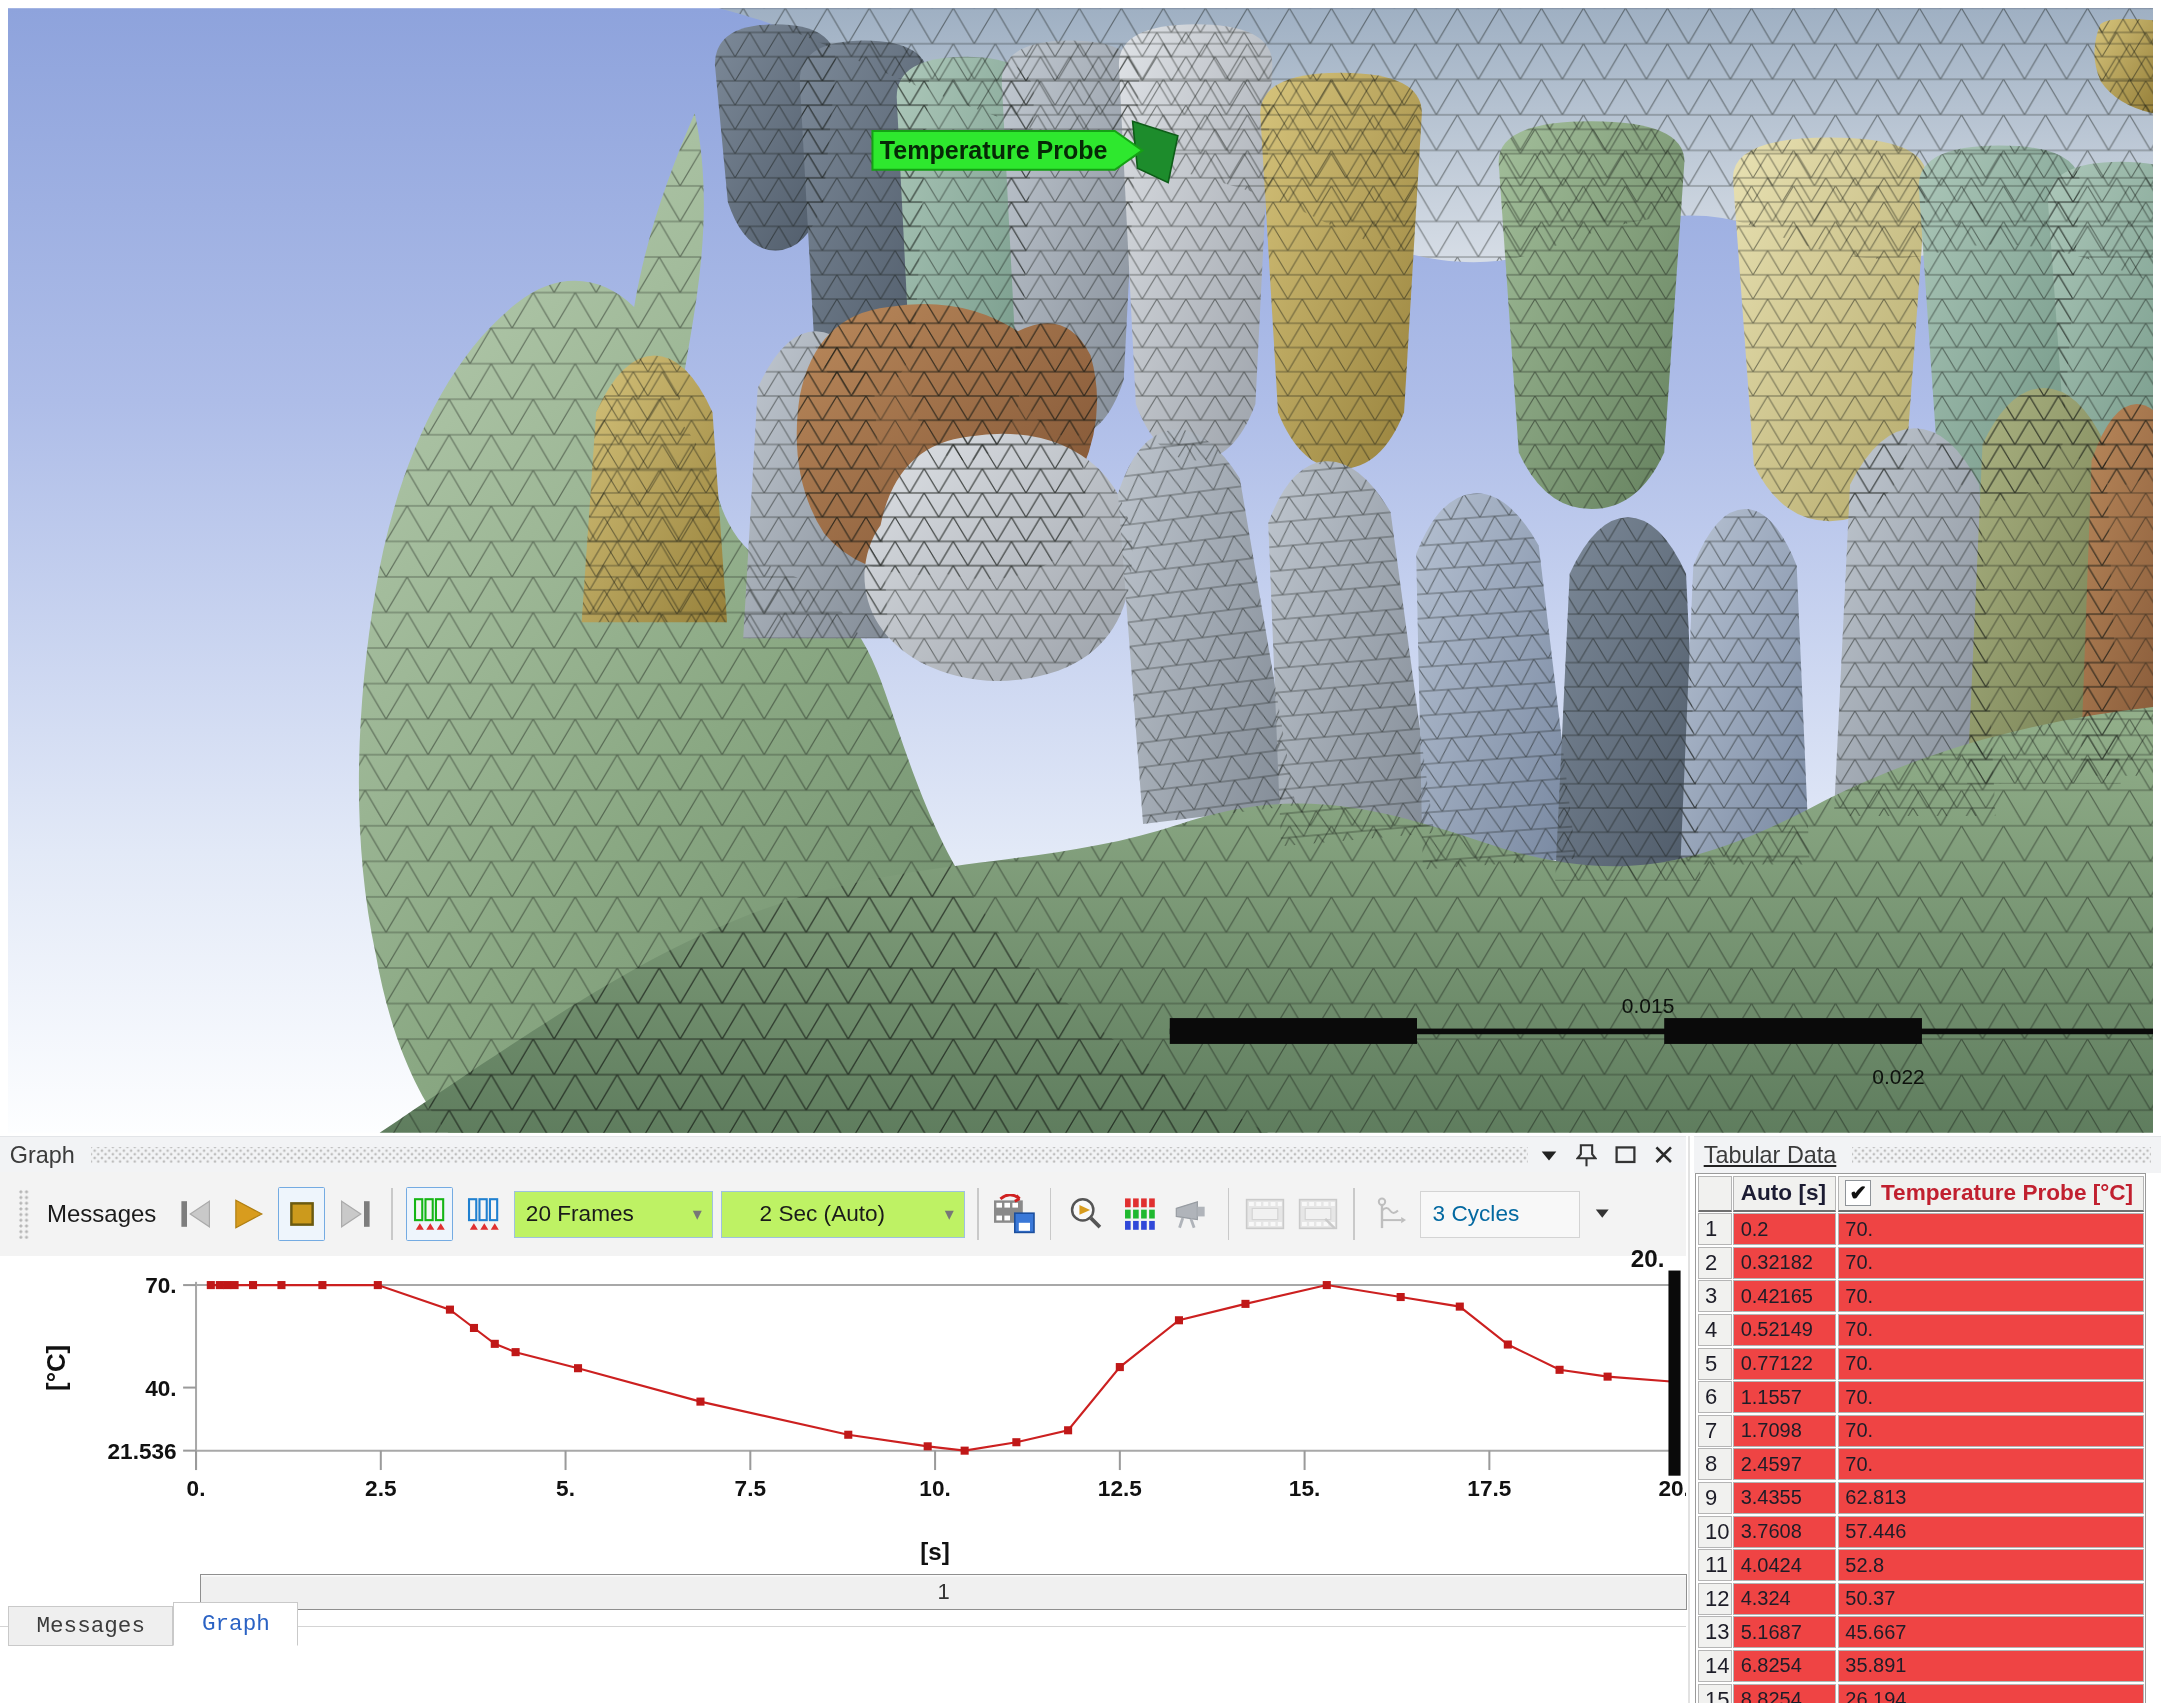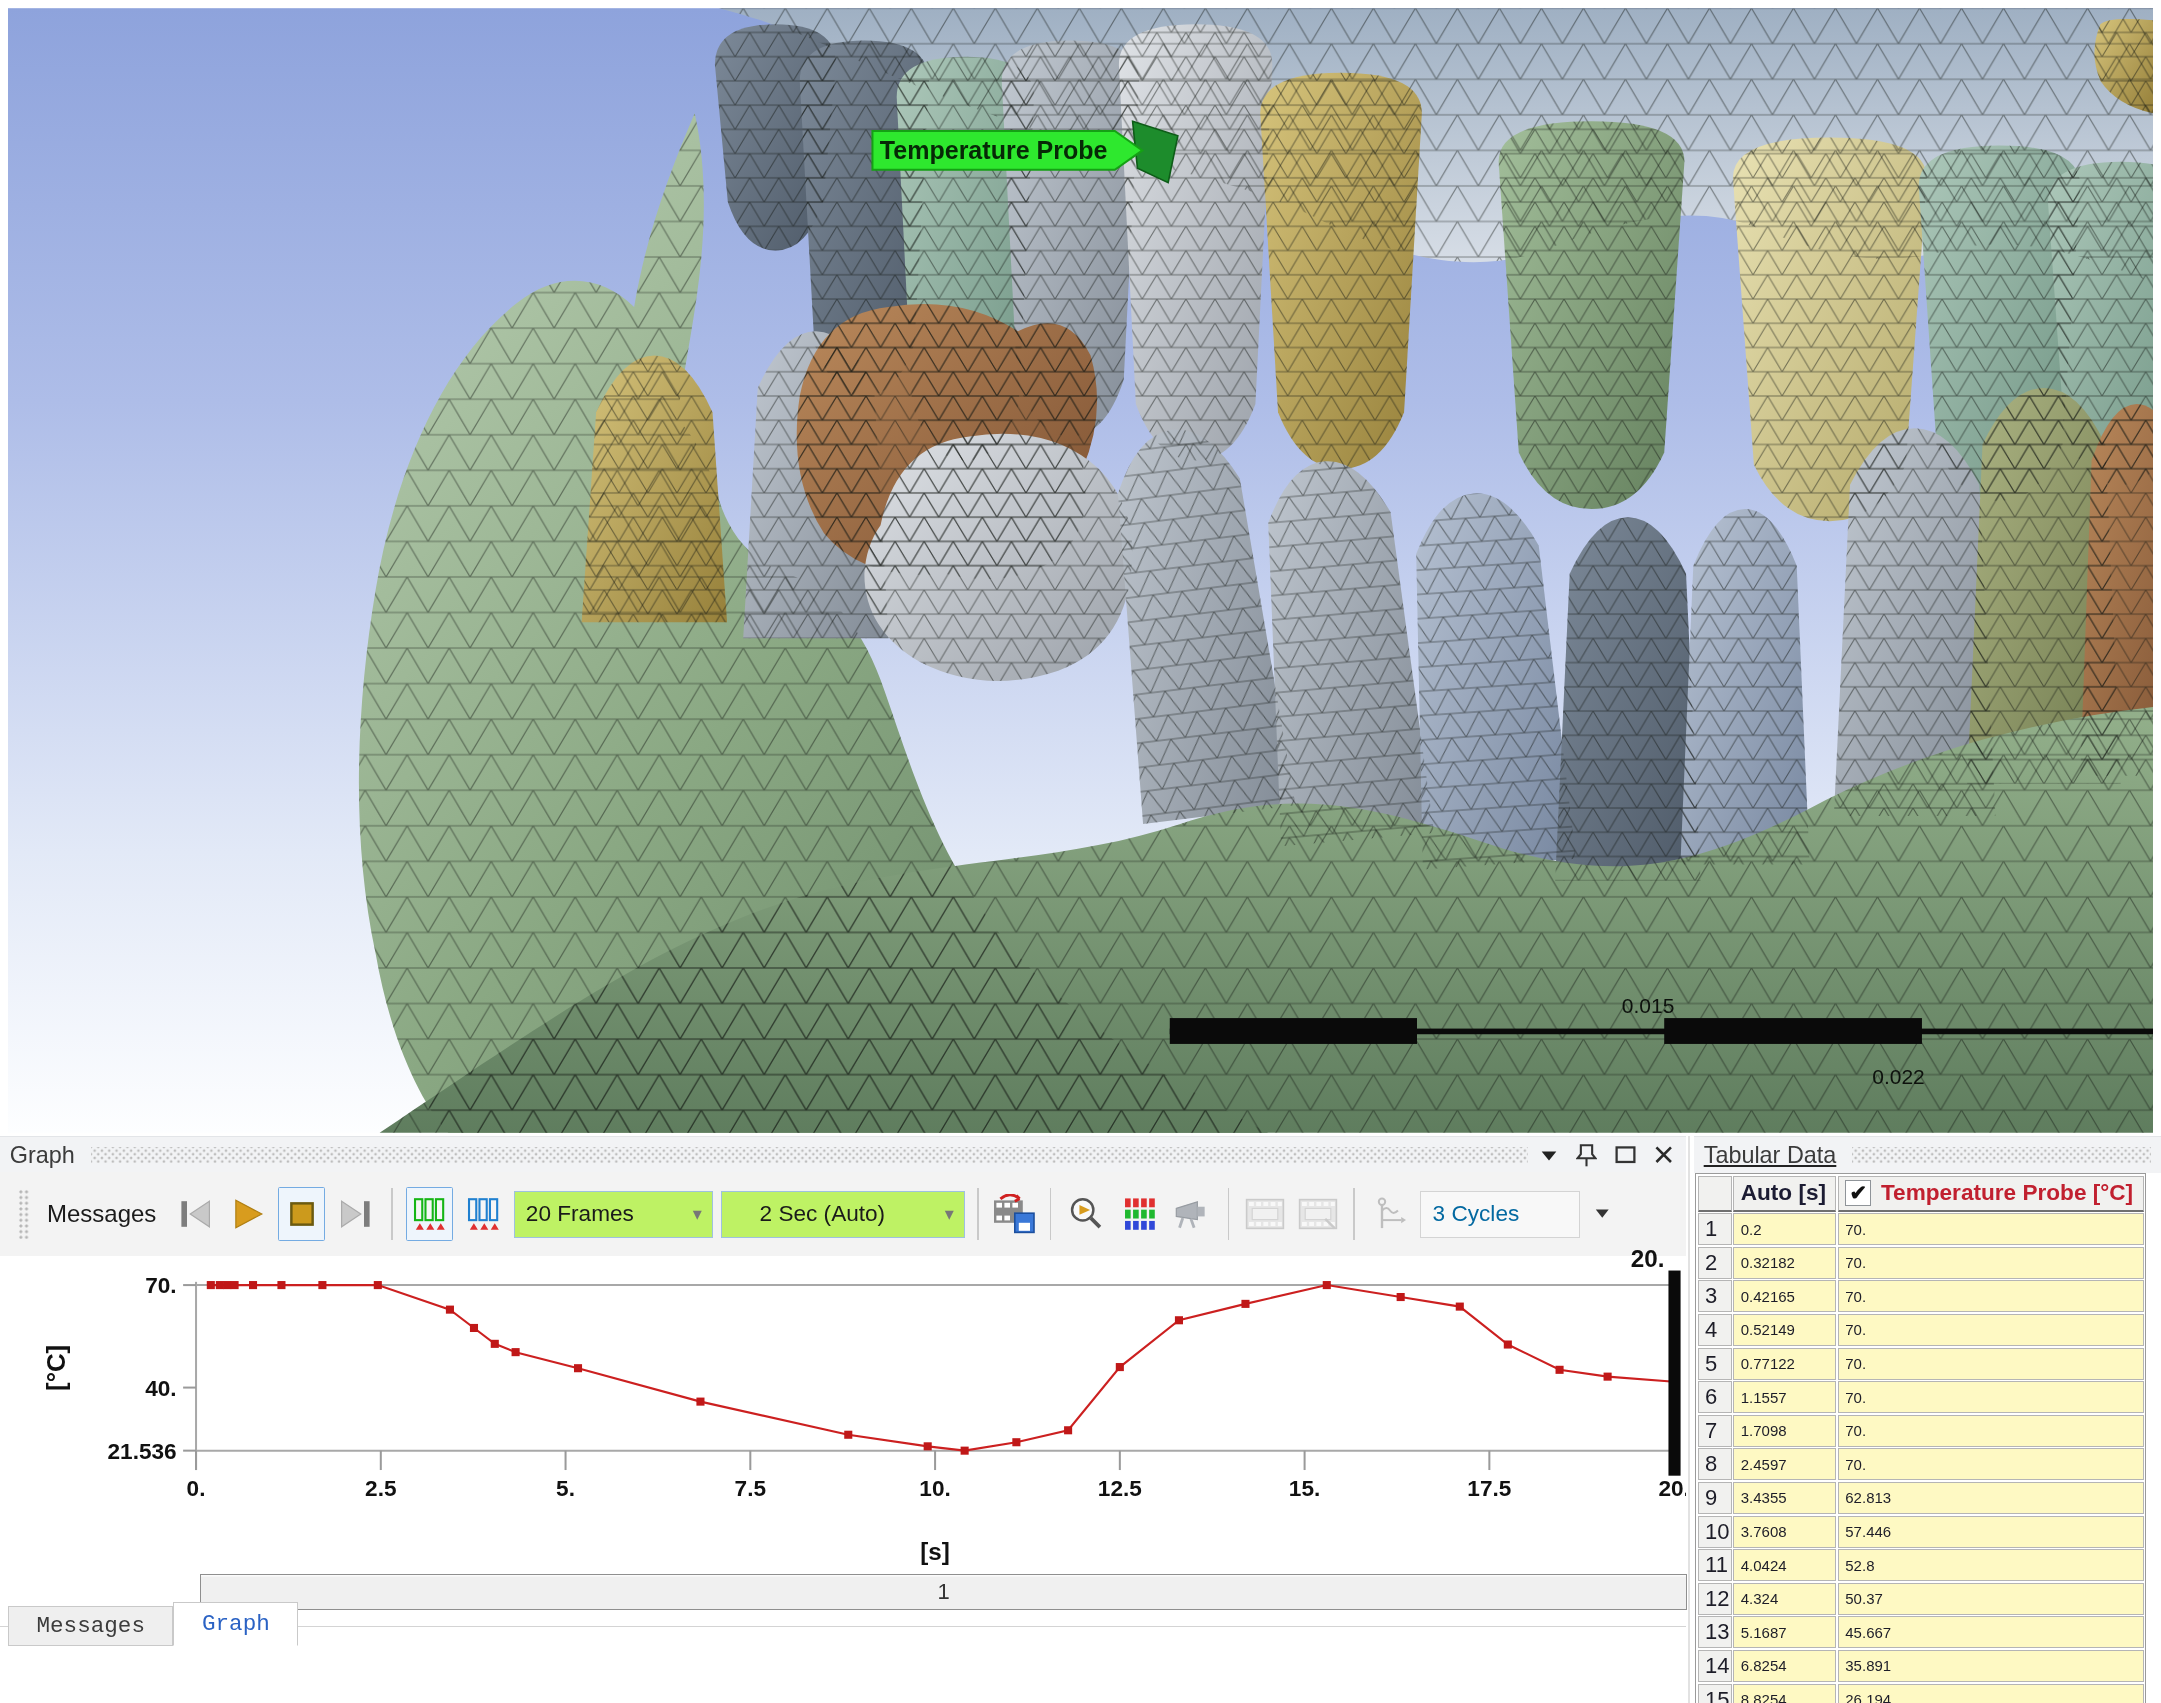--- a/index.html
+++ b/index.html
@@ -49,22 +49,22 @@
   
   .tabular-panel-header{left:1694px;top:1136px;width:468px;text-decoration:underline;}
   .vdivider{position:absolute;left:1688px;top:1136px;width:1.6px;height:567px;background:#e2e2e2;}
   .ttable{position:absolute;left:1695px;top:1173px;width:446px;max-height:530px;overflow:hidden;
         display:grid;grid-template-columns:34px 103px 1fr;gap:1.6px;background:#fff;
         border:0.8px solid #9a9a9a;padding:1.6px;box-sizing:content-box;}
   .th{background:#f1f1ef;border:0.8px solid #b5b5b5;border-bottom:2.4px solid #707070;
       height:36px;display:flex;align-items:center;font-size:22.6px;font-weight:bold;box-sizing:border-box;padding:0 6.5px;}
   .th.temp{color:#c1202f;gap:9.7px;}
   .th.time{color:#1c1c33;}
-  .cell{background:#fef9c3;border:0.8px solid #b5b5b5;height:32px;display:flex;align-items:center;
-        font-size:15px;color:#1d1d28;box-sizing:border-box;padding:0 6.5px;}
+  .cell{background:#ef4444;border:0.8px solid #b5b5b5;height:32px;display:flex;align-items:center;
+        font-size:20px;color:#1d1d28;box-sizing:border-box;padding:0 6.5px;}
   .cell.num{background:#f1f1ef;font-size:22px;}
   .chk{width:24px;height:24px;background:#fff;border:1.6px solid #8f9499;display:flex;align-items:center;
        justify-content:center;font-size:21px;color:#111;font-weight:bold;flex:0 0 auto;}
 </style>
 </head>
 <body>
 
 <div id="root">
 
   <div class="viewport">

